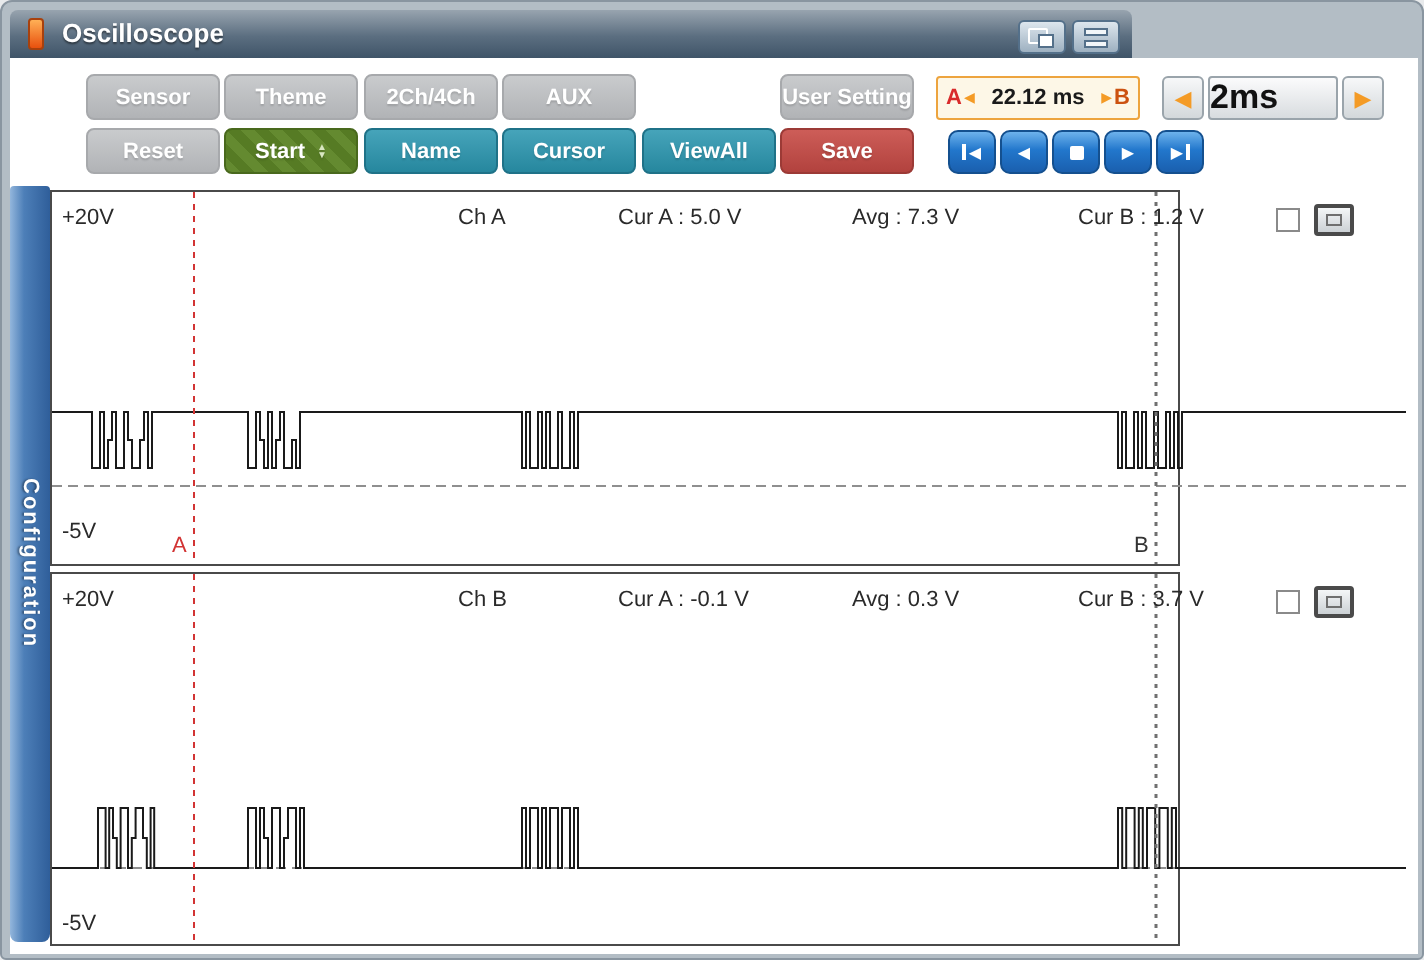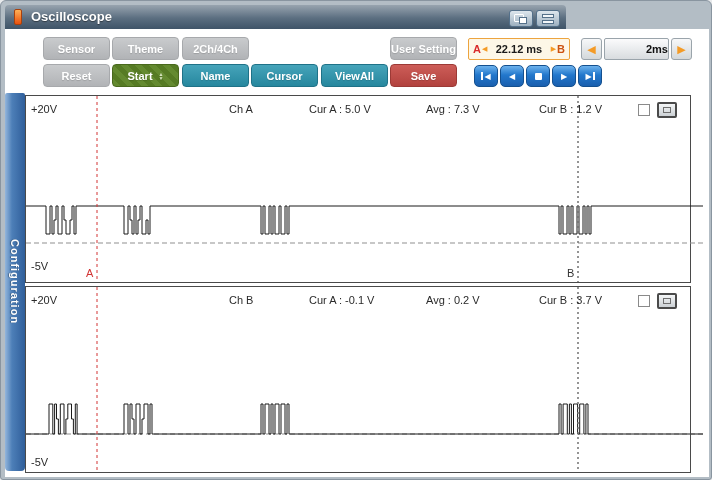--- a/index.html
+++ b/index.html
@@ -36,36 +36,36 @@
   .timebox{position:absolute;left:467px;top:37px;width:102px;height:22px;background:#fdf7e7;
     border:1px solid #eda43e;border-radius:2px;display:flex;align-items:center;padding:0 4px;font-size:11px;}
   .timebox .la{font-weight:bold;color:#d92b2b;}
   .timebox .lb{font-weight:bold;color:#cc5210;}
   .timebox .tri{color:#f49b26;font-size:7px;margin:0 1px;}
   .timebox .val{flex:1;text-align:center;font-weight:bold;color:#1a1a1a;}
   .tbbtn{position:absolute;top:37px;width:21px;height:22px;border:1px solid #9aa4ab;border-radius:3px;
     background:linear-gradient(#f7f8f9,#d3d8db);display:flex;align-items:center;justify-content:center;
     color:#f49b26;font-size:11px;cursor:pointer;}
   .tbdisp{position:absolute;left:603px;top:37px;width:65px;height:22px;border:1px solid #9aa4ab;border-radius:2px;
-    background:linear-gradient(#fbfbfc,#d8dcdf);display:flex;align-items:center;justify-content:flex-end;
-    font-size:11px;font-weight:bold;color:#111;}
+    background:linear-gradient(#fbfbfc,#d8dcdf);display:flex;align-items:center;justify-content:flex-start;
+    font-size:17px;font-weight:bold;color:#111;}
   
   .pbtn{position:absolute;top:64px;width:24px;height:22px;border-radius:5px;border:1px solid #14508f;
     background:linear-gradient(#6db2ec,#2277cc 45%,#1a5fae);color:#fff;display:flex;align-items:center;
     justify-content:center;font-size:8px;cursor:pointer;gap:1px;}
   .pbar{width:2px;height:8px;background:#fff;}
   .pstop{width:7px;height:7px;background:#fff;border-radius:1px;}
   
   .sidetab{position:absolute;left:4px;top:92px;width:20px;height:378px;border-radius:2px 2px 4px 4px;
     background:linear-gradient(90deg,#93b6dc,#4d7fb8 35%,#2f5e9a);display:flex;align-items:center;
     justify-content:center;cursor:pointer;}
   .sidetab span{writing-mode:vertical-rl;color:#fff;font-size:11px;font-weight:bold;letter-spacing:1px;
     text-shadow:0 1px 1px rgba(0,0,0,.35);}
   
-  .panel{position:absolute;left:24px;width:666px;background:#fff;border:1px solid #4a4a4a;}
+  .panel{position:absolute;left:24px;width:565px;background:#fff;border:1px solid #4a4a4a;}
   .panelA{top:94px;height:188px;}
   .panelB{top:285px;height:187px;}
   .plabel{position:absolute;font-size:11px;color:#2a2a2a;white-space:nowrap;z-index:3;}
   .chk{position:absolute;left:612px;top:8px;width:12px;height:12px;border:1px solid #8a8a8a;background:#fff;cursor:pointer;z-index:3;}
   .expand{position:absolute;left:631px;top:6px;width:20px;height:16px;border:2px solid #4a4a4a;border-radius:2px;
     background:linear-gradient(#f4f6f7,#ccd1d5);display:flex;align-items:center;justify-content:center;cursor:pointer;z-index:3;}
   .expand div{width:8px;height:6px;border:1px solid #6f6f6f;}
   .wave{position:absolute;left:0;top:0;z-index:1;}
   .curA{color:#d23434;}
   .curB{color:#333;}
@@ -84,20 +84,21 @@
     </div>
     <div class="wbtn b2">
       <div class="g-tile1"></div>
       <div class="g-tile2"></div>
     </div>
   </div>
 
   <div class="btn gray" style="left:42px;top:36px">Sensor</div>
   <div class="btn gray" style="left:111px;top:36px">Theme</div>
   <div class="btn gray" style="left:181px;top:36px">2Ch/4Ch</div>
+  <div class="btn gray" style="left:250px;top:36px">AUX</div>
   <div class="btn gray" style="left:389px;top:36px">User Setting</div>
 
   <div class="btn gray" style="left:42px;top:63px">Reset</div>
   <div class="btn green" style="left:111px;top:63px">
     <span>Start</span>
     <span class="spin">
       <span>▲</span>
         <span>▼</span>
     </span>
   </div>
@@ -170,21 +171,21 @@
   <div class="panel panelB">
     <svg class="wave" width="677" height="185">
         <line x1="0" y1="147" x2="677" y2="147" stroke="#8f8f8f" stroke-dasharray="5 3"></line>
         <path d="M0 147L23 147L23.0 117L24.9 117L24.9 117L26.8 117L26.8 147L28.6 147L28.6 117L30.5 117L30.5 132L32.4 132L32.4 147L34.3 147L34.3 117L36.1 117L36.1 117L38.0 117L38.0 147L39.9 147L39.9 132L41.8 132L41.8 117L43.6 117L43.6 117L45.5 117L45.5 132L47.4 132L47.4 147L49.3 147L49.3 117L51.1 117L51.1 147L53.0 147L53 147L98 147L98.0 117L100.0 117L100.0 117L102.0 117L102.0 147L104.0 147L104.0 117L106.0 117L106.0 132L108.0 132L108.0 147L110.0 147L110.0 117L112.0 117L112.0 117L114.0 117L114.0 147L116.0 147L116.0 132L118.0 132L118.0 117L120.0 117L120.0 117L122.0 117L122.0 147L124.0 147L124.0 117L126.0 117L126.0 147L128.0 147L128 147L235 147L235.0 117L237.0 117L237.0 147L239.0 147L239.0 117L241.0 117L241.0 117L243.0 117L243.0 147L245.0 147L245.0 117L247.0 117L247.0 147L249.0 147L249.0 117L251.0 117L251.0 117L253.0 117L253.0 147L255.0 147L255.0 117L257.0 117L257.0 117L259.0 117L259.0 147L261.0 147L261.0 117L263.0 117L263 147L533 147L533.0 117L535.1 117L535.1 147L537.1 147L537.1 117L539.2 117L539.2 117L541.3 117L541.3 147L543.4 147L543.4 117L545.4 117L545.4 147L547.5 147L547.5 117L549.6 117L549.6 117L551.6 117L551.6 147L553.7 147L553.7 117L555.8 117L555.8 117L557.9 117L557.9 147L559.9 147L559.9 117L562.0 117L562 147L677 147" fill="none" stroke="#1a1a1a" stroke-width="1"></path>
         <line x1="71" y1="0" x2="71" y2="185" stroke="#d23434" stroke-dasharray="3 3"></line>
         <line x1="552" y1="0" x2="552" y2="185" stroke="#707070" stroke-width="1.5" stroke-dasharray="2 3"></line>
       </svg>
     <div class="plabel" style="left:5px;top:7px">+20V</div>
     <div class="plabel" style="left:203px;top:7px">Ch B</div>
     <div class="plabel" style="left:283px;top:7px">Cur A : -0.1 V</div>
-    <div class="plabel" style="left:400px;top:7px">Avg : 0.2 V</div>
+    <div class="plabel" style="left:400px;top:7px">Avg : 0.3 V</div>
     <div class="plabel" style="left:513px;top:7px">Cur B : 3.7 V</div>
     <div class="chk"></div>
     <div class="expand">
         <div></div>
       </div>
     <div class="plabel" style="left:5px;bottom:4px">-5V</div>
   </div>
 </div>
 
 </body></html>

